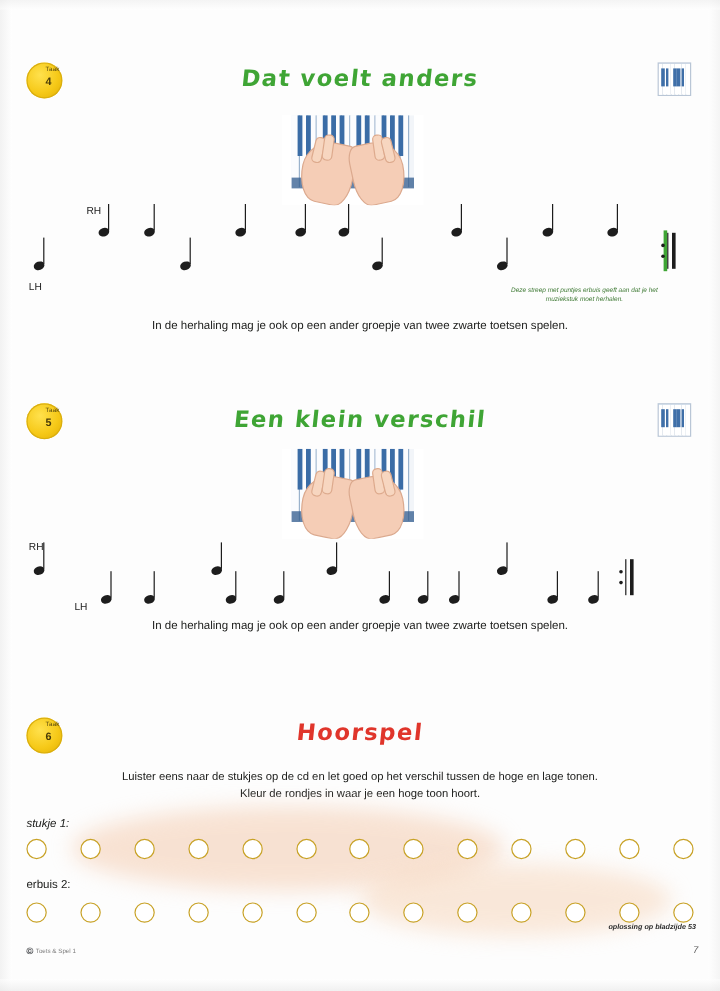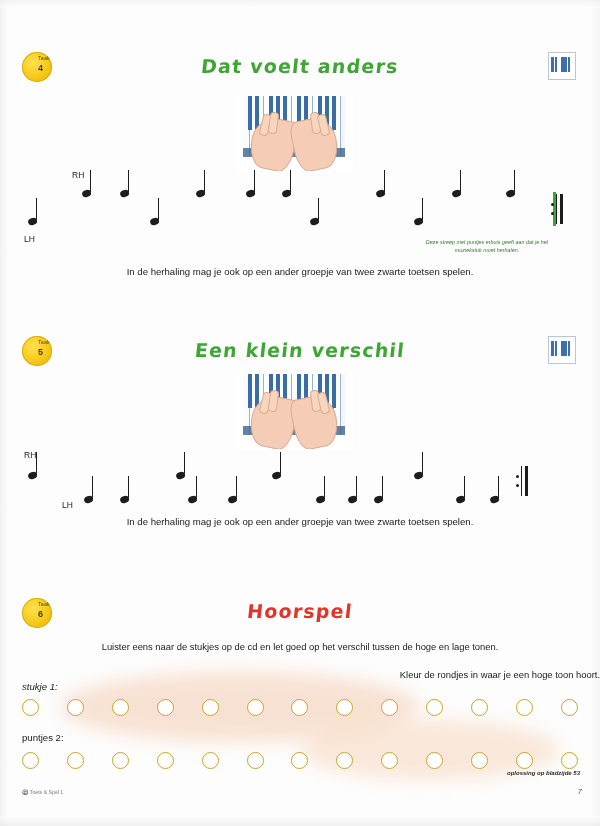--- a/index.html
+++ b/index.html
@@ -422,21 +422,21 @@
   <div class="caption" style="top:516px;">In de herhaling mag je ook op een ander groepje van twee zwarte toetsen spelen.</div>
 
   <div class="task-badge" style="left:22px;top:598px;">
     <span class="t-word">Taak</span>
     <span class="t-num">6</span>
   </div>
 
   <div class="sec-title red" style="top:600px;">Hoorspel</div>
 
   <div class="hoor-text" style="top:640px;">Luister eens naar de stukjes op de cd en let goed op het verschil tussen de hoge en lage tonen.</div>
-  <div class="hoor-text" style="top:668px;text-align:right;">Kleur de rondjes in waar je een hoge toon hoort.</div>
+  <div class="hoor-text" style="top:654px;">Kleur de rondjes in waar je een hoge toon hoort.</div>
 
   <div class="blob" style="left:60px;top:672px;width:360px;height:70px;background:#f3c7a8;"></div>
   <div class="blob" style="left:300px;top:720px;width:260px;height:60px;background:#f6d3b6;"></div>
 
   <div class="stukje-label" style="left:22px;top:681px;font-style:italic;">stukje 1:</div>
   <div class="circle-row" style="left:22px;top:699px;width:556px;justify-content:space-between;">
     <div class="circ"></div>
     <div class="circ"></div>
     <div class="circ"></div>
     <div class="circ"></div>
@@ -444,21 +444,21 @@
     <div class="circ"></div>
     <div class="circ"></div>
     <div class="circ"></div>
     <div class="circ"></div>
     <div class="circ"></div>
     <div class="circ"></div>
     <div class="circ"></div>
     <div class="circ"></div>
   </div>
 
-  <div class="stukje-label" style="left:22px;top:732px;">puntjes 2:</div>
+  <div class="stukje-label" style="left:22px;top:732px;">erbuis 2:</div>
   <div class="circle-row" style="left:22px;top:752px;width:556px;justify-content:space-between;">
     <div class="circ"></div>
     <div class="circ"></div>
     <div class="circ"></div>
     <div class="circ"></div>
     <div class="circ"></div>
     <div class="circ"></div>
     <div class="circ"></div>
     <div class="circ"></div>
     <div class="circ"></div>

